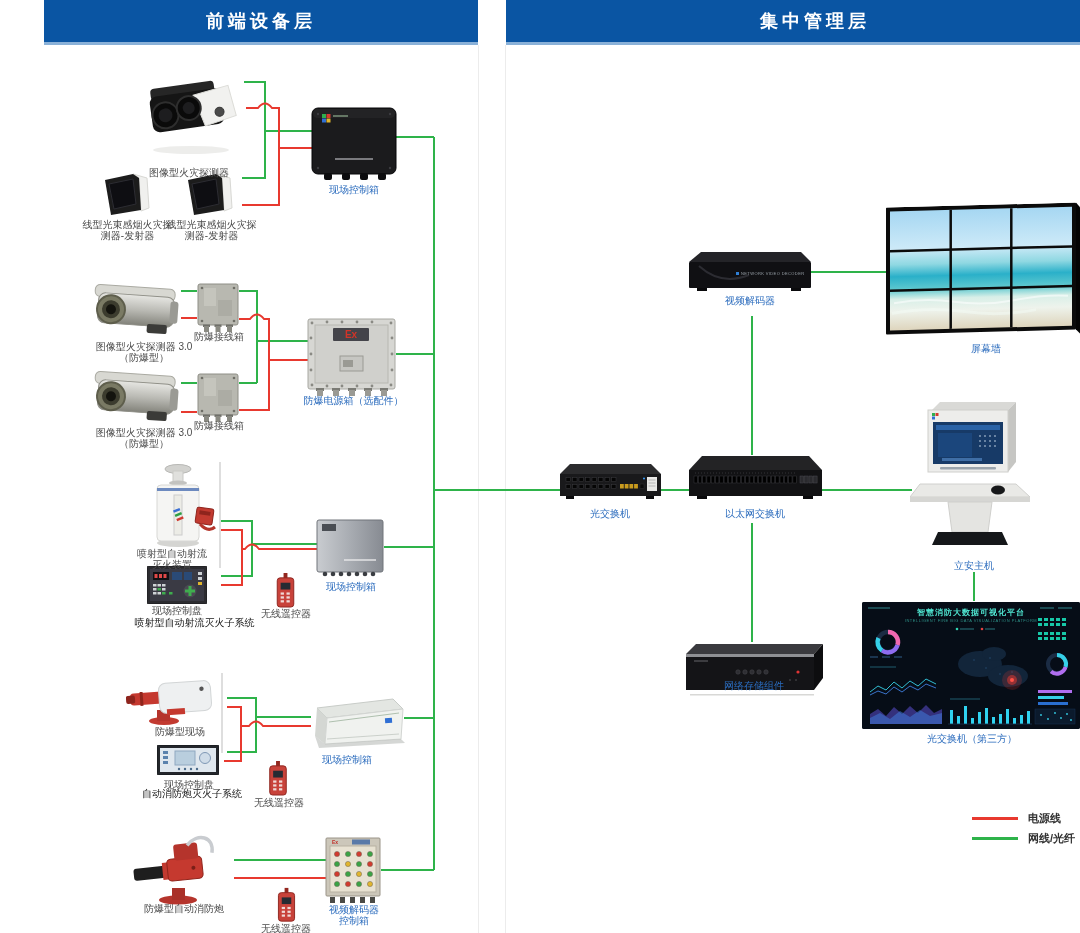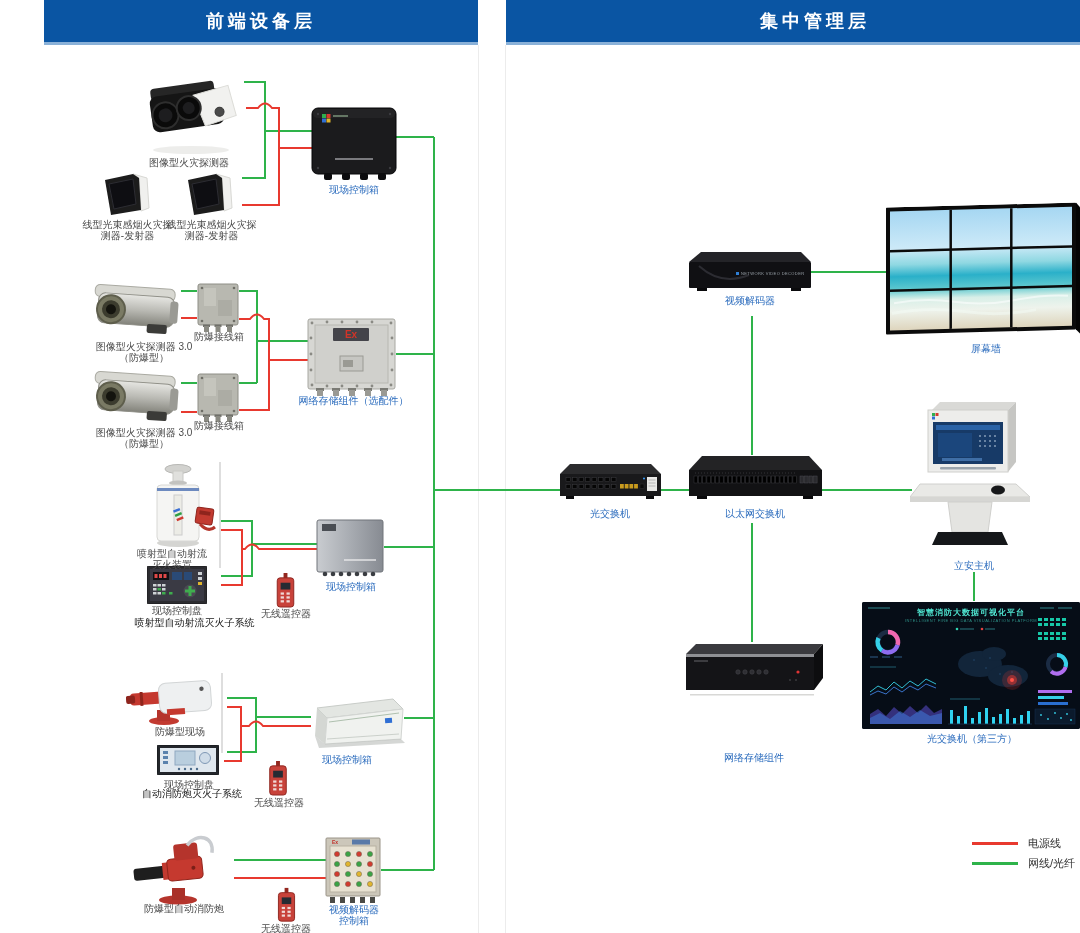--- a/index.html
+++ b/index.html
@@ -9,21 +9,21 @@
        color:#fff;font-size:18px;font-weight:bold;letter-spacing:4px;
        display:flex;align-items:center;justify-content:center;}
   .gutter{position:absolute;top:45px;bottom:0;width:1px;background:#ececec;}
   .wires{position:absolute;left:0;top:0;z-index:1;}
   .dev{position:absolute;z-index:2;}
   .dev svg{display:block;width:100%;height:100%;}
   .cap{position:absolute;z-index:3;font-size:10px;line-height:11px;text-align:center;white-space:nowrap;}
   .cap.dark{color:#4a4a4a;}
   .cap.blue{color:#2a6bbd;}
   .cap.bold{color:#161616;font-weight:normal;font-size:10px;}
-  .legend{position:absolute;left:928px;top:833px;z-index:3;}
+  .legend{position:absolute;left:928px;top:808px;z-index:3;font-weight:bold;}
   .legend .row{display:flex;align-items:center;height:20px;}
   .legend .swatch{display:inline-block;width:46px;height:3px;margin-right:10px;}
   .legend .lbl{font-size:11px;color:#333;}
   .wallskew{transform:skewY(-1.5deg);}
   .dash{background:#060d17;border-radius:2px;overflow:hidden;}
   .dash .t1{position:absolute;left:0;right:0;top:5px;text-align:center;color:#4fe3cf;
             font-size:8px;font-weight:bold;letter-spacing:1px;z-index:4;}
   .dash .t2{position:absolute;left:0;right:0;top:16px;text-align:center;color:#2e8f86;
             font-size:4px;letter-spacing:.5px;z-index:4;}
   .decoder-txt{position:absolute;left:52px;top:21px;font-size:4px;color:#98a0a8;
@@ -746,21 +746,21 @@
           <circle cx="179" cy="113" r=".9"></circle>
           <circle cx="186" cy="117" r=".9"></circle>
           <circle cx="193" cy="111" r=".9"></circle>
           <circle cx="199" cy="116" r=".9"></circle>
           <circle cx="205" cy="112" r=".9"></circle>
           <circle cx="209" cy="118" r=".9"></circle>
         </g>
     </svg>
   </div>
 
-  <div class="cap dark" style="left:85px;top:157px;width:120px">图像型火灾探测器</div>
+  <div class="cap dark" style="left:85px;top:167px;width:120px">图像型火灾探测器</div>
 
   <div class="cap dark" style="left:36px;top:219px;width:95px">
     <div>线型光束感烟火灾探</div>
     <div>测器-发射器</div>
   </div>
   <div class="cap dark" style="left:120px;top:219px;width:95px">
     <div>线型光束感烟火灾探</div>
     <div>测器-发射器</div>
   </div>
 
@@ -771,21 +771,21 @@
     <div>（防爆型）</div>
   </div>
   <div class="cap dark" style="left:147px;top:331px;width:56px">防爆接线箱</div>
 
   <div class="cap dark" style="left:48px;top:427px;width:104px">
     <div>图像型火灾探测器 3.0</div>
     <div>（防爆型）</div>
   </div>
   <div class="cap dark" style="left:147px;top:420px;width:56px">防爆接线箱</div>
 
-  <div class="cap blue" style="left:252px;top:395px;width:115px">网络存储组件（选配件）</div>
+  <div class="cap blue" style="left:252px;top:395px;width:115px">防爆电源箱（选配件）</div>
 
   <div class="cap dark" style="left:86px;top:548px;width:84px">
     <div>喷射型自动射流</div>
     <div>灭火装置</div>
   </div>
   <div class="cap dark" style="left:103px;top:605px;width:60px">现场控制盘</div>
   <div class="cap bold" style="left:83px;top:617px;width:135px">喷射型自动射流灭火子系统</div>
   <div class="cap dark" style="left:214px;top:608px;width:56px">无线遥控器</div>
   <div class="cap blue" style="left:278px;top:581px;width:58px">现场控制箱</div>
 
@@ -800,21 +800,21 @@
   <div class="cap blue" style="left:281px;top:904px;width:58px">
     <div>视频解码器</div>
     <div>控制箱</div>
   </div>
 
   <div class="cap blue" style="left:677px;top:295px;width:58px">视频解码器</div>
   <div class="cap blue" style="left:922px;top:343px;width:40px">屏幕墙</div>
   <div class="cap blue" style="left:543px;top:508px;width:46px">光交换机</div>
   <div class="cap blue" style="left:679px;top:508px;width:64px">以太网交换机</div>
   <div class="cap blue" style="left:907px;top:560px;width:46px">立安主机</div>
-  <div class="cap blue" style="left:677px;top:752px;width:66px">网络存储组件</div>
+  <div class="cap blue" style="left:677px;top:680px;width:66px">网络存储组件</div>
   <div class="cap blue" style="left:882px;top:733px;width:92px">光交换机（第三方）</div>
 
   <div class="legend">
     <div class="row">
       <span class="swatch" style="background:#e8392f"></span>
       <span class="lbl">电源线</span>
     </div>
     <div class="row">
       <span class="swatch" style="background:#2eb34a"></span>
       <span class="lbl">网线/光纤</span>

